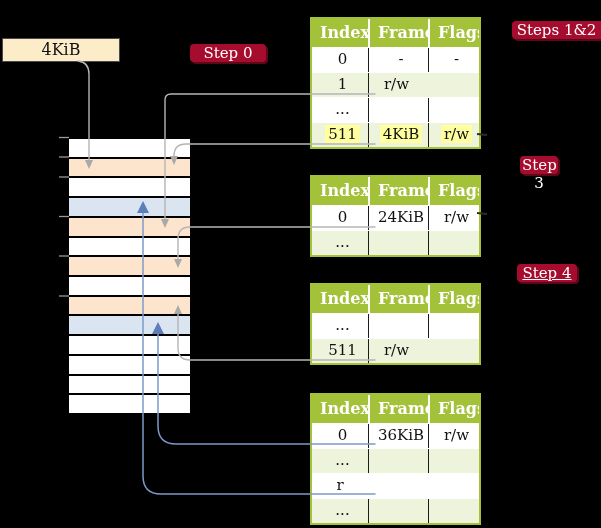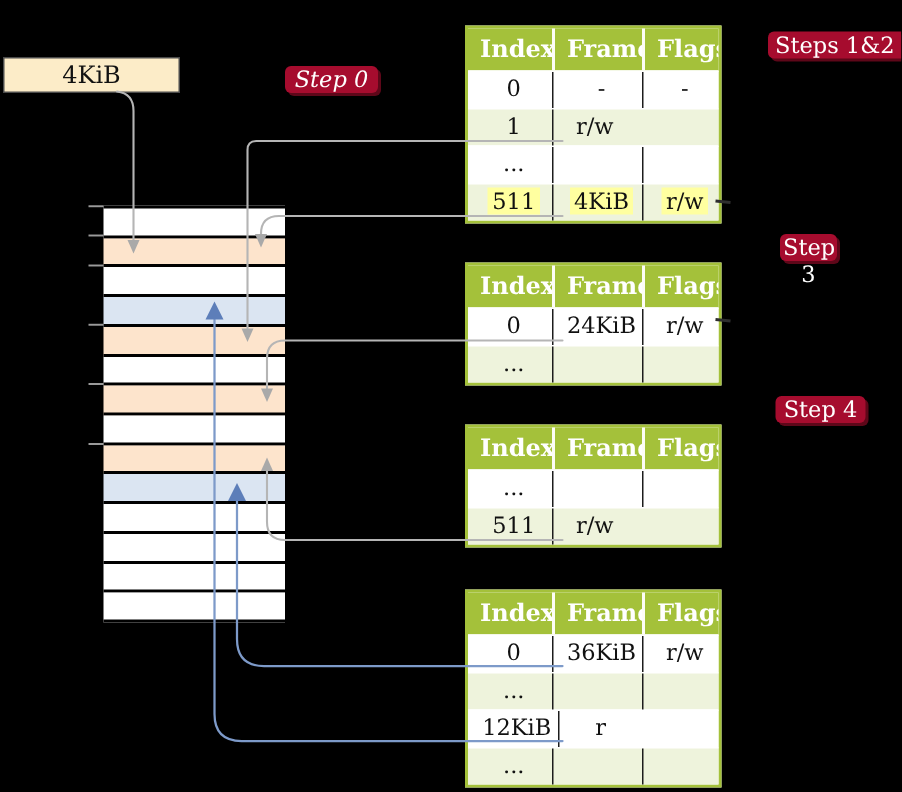--- a/index.html
+++ b/index.html
@@ -12,24 +12,24 @@
     position:absolute;left:2px;top:38px;width:116px;height:22px;
     background:#fcecc8;border:1px solid #4a4a4a;color:#111;
     font-size:16px;text-align:center;line-height:22px;z-index:3;
   }
   
   .step{
     position:absolute;background:#a60c2e;color:#fff;font-size:15px;
     text-align:center;border-radius:4px;height:18px;line-height:18px;
     box-shadow:2px 2px 0 #5e0719;z-index:3;padding:0 2px;box-sizing:border-box;
   }
-  #step0{left:190px;top:44px;width:62px;font-style:italic;}
+  #step0{left:190px;top:44px;width:76px;}
   #steps12{left:512px;top:21px;width:89px;border-top-right-radius:0;border-bottom-right-radius:0;}
   #step3{left:520px;top:156px;width:38px;}
-  #step4{left:517px;top:264px;width:60px;}
+  #step4{left:517px;top:264px;width:60px;text-decoration:underline;}
   
   .stack{
     position:absolute;left:69px;top:137px;width:121px;height:278px;
     display:flex;flex-direction:column;z-index:1;
   }
   .frow{flex:1;border-bottom:2px solid #000;box-sizing:border-box;}
   .frow:first-child{border-top:2px solid #000;}
   .frow.plain{background:#ffffff;}
   .frow.pagetable{background:#fde4cc;}
   .frow.mapped{background:#dbe5f2;}
@@ -152,21 +152,20 @@
         <div class="bcell c0">0</div>
         <div class="bcell c1">36KiB</div>
         <div class="bcell c2">r/w</div>
       </div>
       <div class="brow shaded">
         <div class="bcell c0">...</div>
         <div class="bcell c1"></div>
         <div class="bcell c2"></div>
       </div>
       <div class="brow">
-        <div class="bcell c1">12KiB</div>
         <div class="bcell c2">r</div>
       </div>
       <div class="brow shaded">
         <div class="bcell c0">...</div>
         <div class="bcell c1"></div>
         <div class="bcell c2"></div>
       </div>
     </div>
 
   <svg id="overlay" width="601" height="528">

